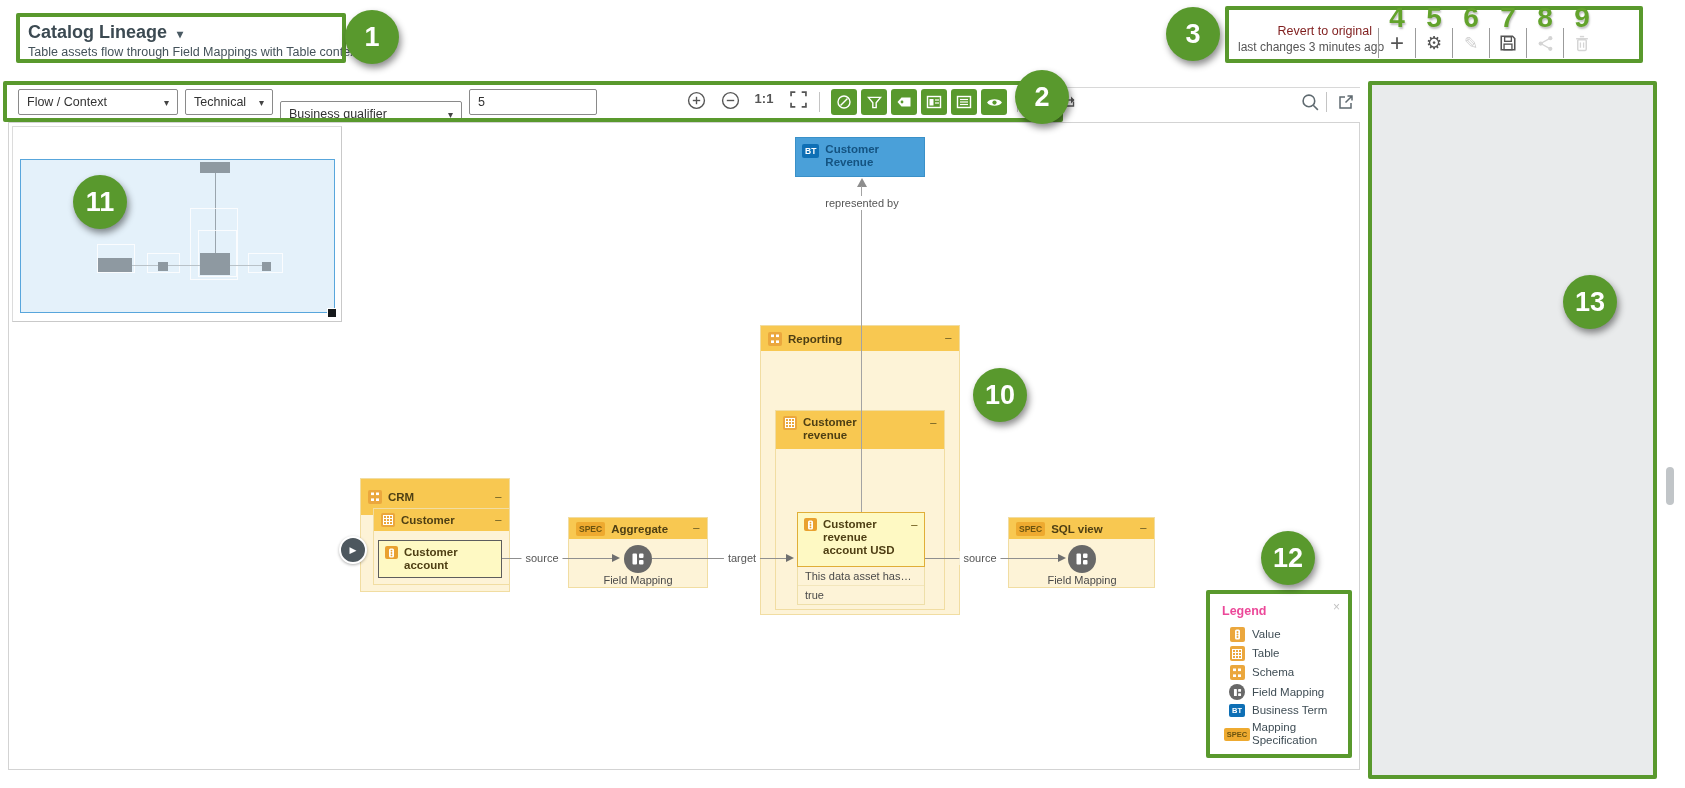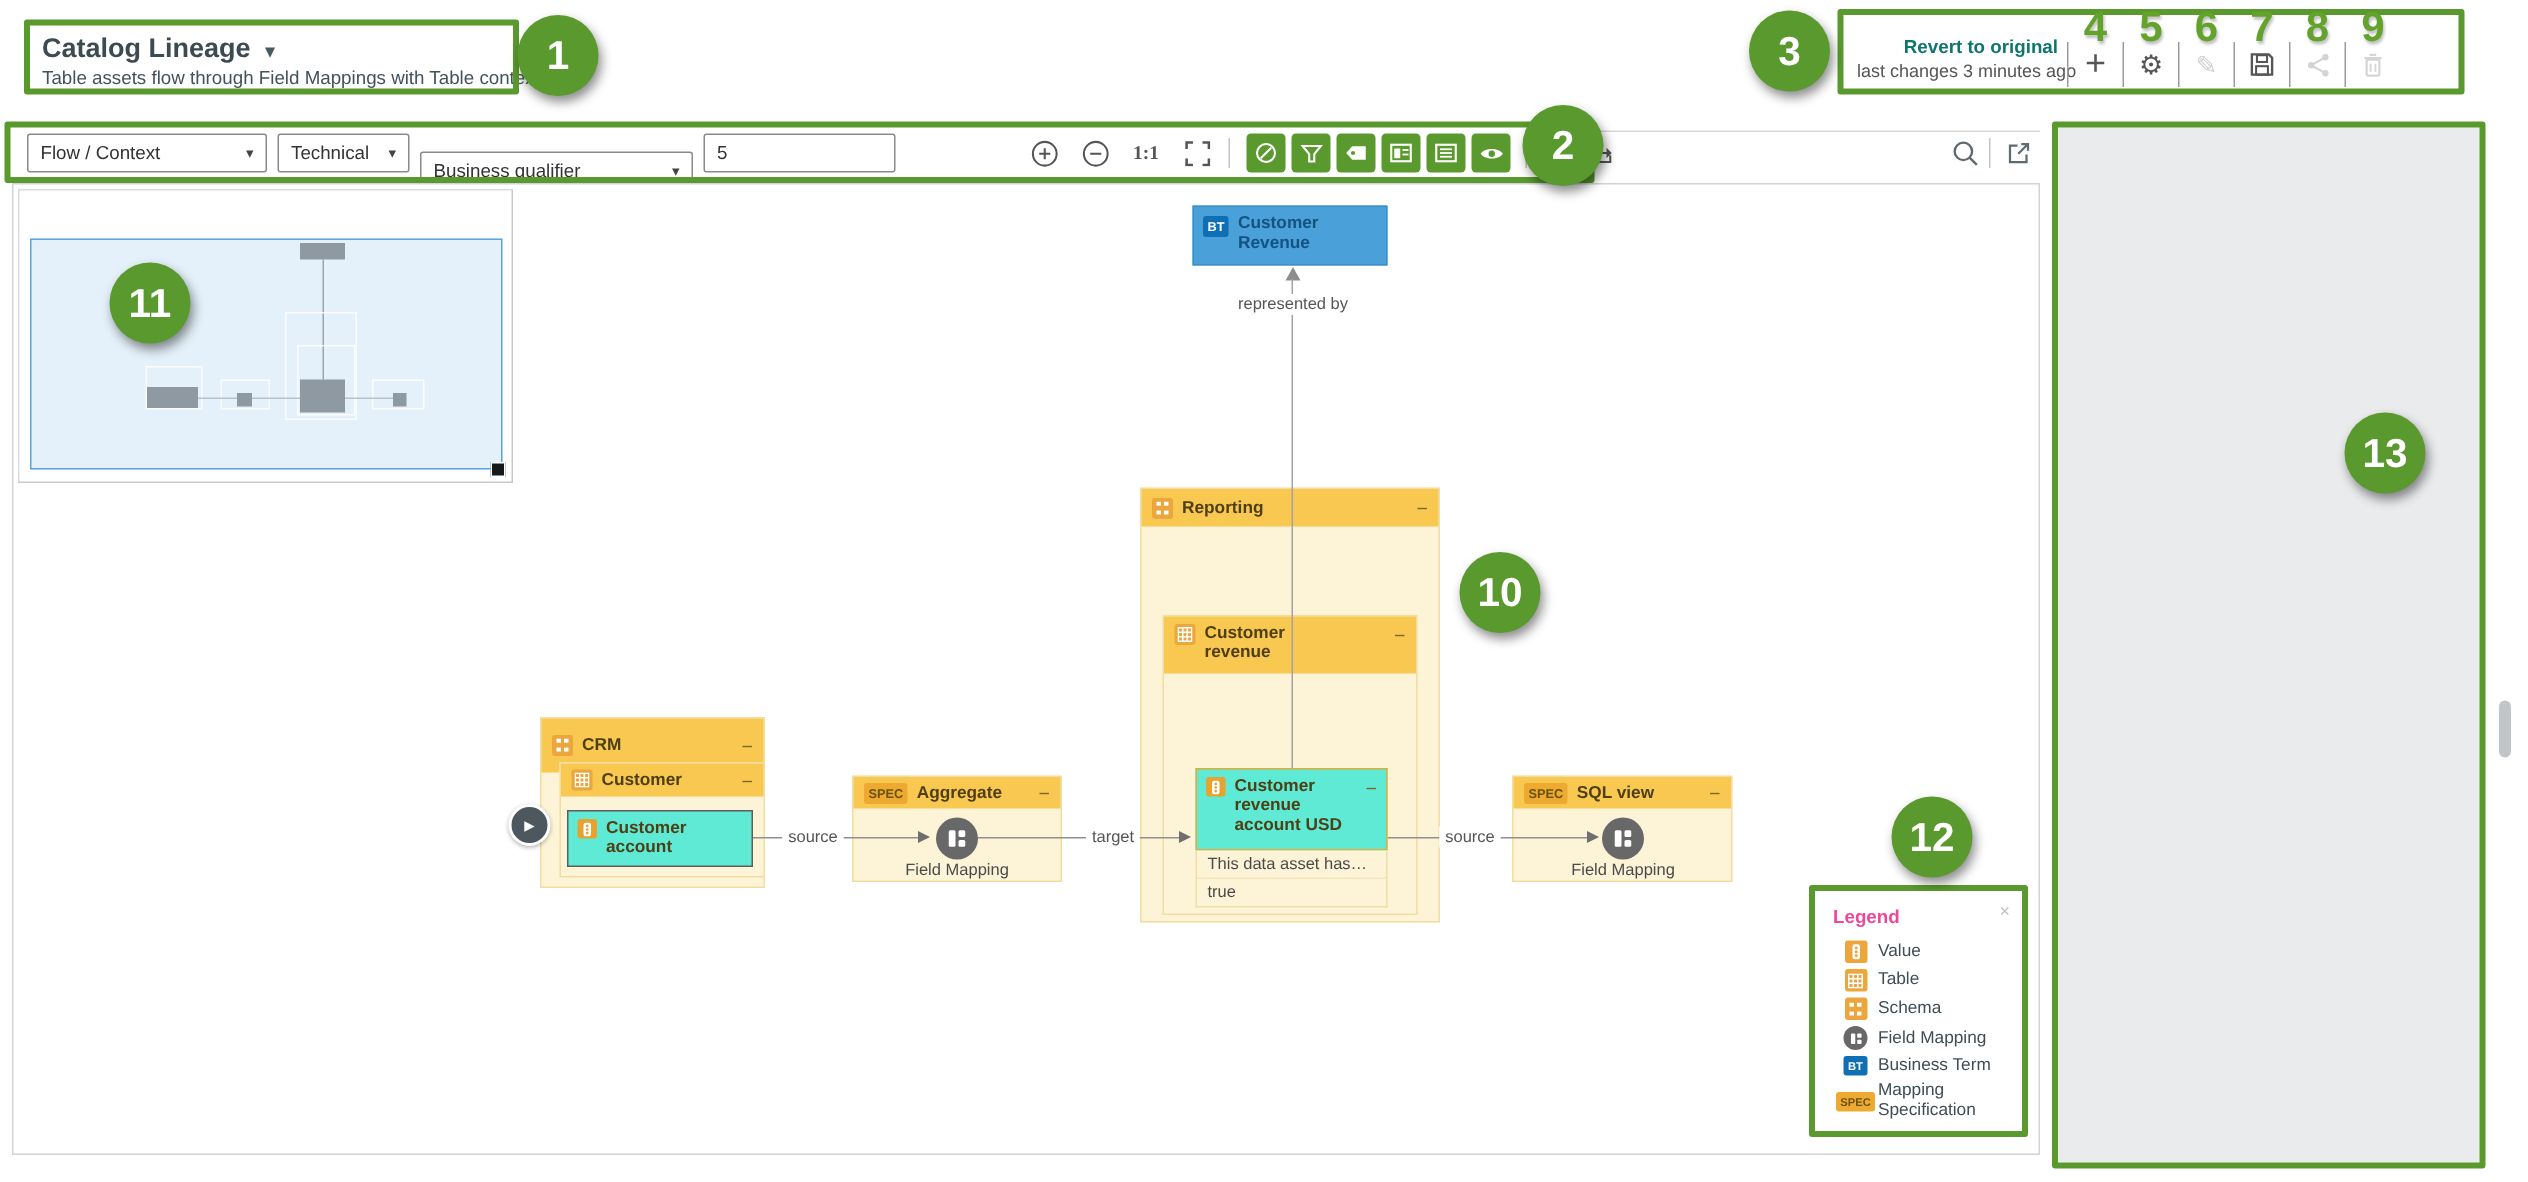--- a/index.html
+++ b/index.html
@@ -13,36 +13,36 @@
     box-shadow:2px 4px 7px rgba(0,0,0,.45); z-index:50; }
   .anno-num { position:absolute; color:#63a32c; font-size:28px; font-weight:bold; z-index:50;
     text-shadow:1px 2px 2px rgba(0,0,0,.25); transform:translateX(-50%); }
 
   
   .page-title { position:absolute; left:28px; top:22px; font-size:18px; font-weight:bold; color:#3c4a52; }
   .page-title .caret { font-size:12px; color:#4a5a63; margin-left:10px; }
   .page-subtitle { position:absolute; left:28px; top:45px; font-size:12.5px; color:#44525a; }
 
   .revert-block { position:absolute; left:1238px; top:24px; width:134px; text-align:right; }
-  .revert-title { font-size:12.5px; font-weight:bold; color:#0f766e; }
+  .revert-title { font-size:12.5px; font-weight:normal; color:#7f1d1d; }
   .revert-sub { font-size:12px; color:#555; margin-top:2px; white-space:nowrap; }
   .top-actions { position:absolute; left:1378px; top:28px; display:flex; height:30px; }
   .top-action { width:37px; display:flex; align-items:center; justify-content:center; border-left:1px solid #9b9b9b; height:30px; }
   .glyph-plus { font-size:24px; color:#555; font-weight:normal; line-height:20px; }
   .glyph-gear { font-size:18px; color:#555; }
   .glyph-pencil { font-size:17px; color:#cfcfcf; }
 
   
   .toolbar { position:absolute; left:3px; top:82px; width:1060px; height:52px; display:flex; align-items:center; }
   .tb-select { position:absolute; top:7px; height:26px; border:1px solid #8a8a8a; background:#fff; border-radius:2px;
     font-size:12.5px; color:#333; display:flex; align-items:center; padding:0 8px; justify-content:space-between; }
   .tb-select .caret { font-size:10px; color:#444; }
   .tb-input { position:absolute; top:7px; height:26px; border:1px solid #8a8a8a; border-radius:2px; font-size:12.5px; color:#333;
     padding:0 8px; font-family:"Liberation Sans",sans-serif; }
-  .tb-ic { position:absolute; top:9px; width:22px; height:22px; display:flex; align-items:center; justify-content:center;font-family:Liberation Serif, serif; }
+  .tb-ic { position:absolute; top:9px; width:22px; height:22px; display:flex; align-items:flex-start; justify-content:center; }
   .tb-ratio { font-size:13px; color:#555; font-weight:bold; }
   .tb-div { position:absolute; top:10px; width:1px; height:20px; background:#c4c4c4; }
   .tb-green { position:absolute; top:7px; width:26px; height:26px; background:#59992d; border-radius:3px;
     display:flex; align-items:center; justify-content:center; }
 
   .canvas-topline { position:absolute; left:1066px; top:87px; width:294px; height:1px; background:#d8d8d8; }
   .corner-ic { position:absolute; top:90px; width:24px; height:24px; display:flex; align-items:center; justify-content:center; }
 
   
   .canvas { position:absolute; left:8px; top:122px; width:1352px; height:648px; border:1px solid #d3d3d3; background:#fff; }
@@ -57,21 +57,21 @@
 
   
   .group { position:absolute; background:#fdf3d7; border:1px solid #f1dda2; z-index:1; }
   .group-head { position:absolute; left:0; top:0; right:0; background:#f8c851; display:flex; align-items:center; padding:0 7px;
     color:#4e3f14; font-weight:bold; font-size:11.5px; z-index:2; }
   .group-head .collapse { margin-left:auto; color:#7a6828; font-weight:normal; font-size:13px; }
   .nname { line-height:13px; }
   .icon-sq { width:14px; height:14px; border-radius:2px; background:#eba73d; display:inline-flex; align-items:center; justify-content:center;
     margin-right:6px; flex:none; }
   .spec-chip { background:#eeaa30; color:#6a5310; font-size:8.5px; font-weight:bold; border-radius:2px; padding:2px 3px; margin-right:6px; flex:none; }
-  .leaf { position:absolute; background:#5eead4; border:1px solid #e0ae37; display:flex; align-items:flex-start; padding:5px 6px; z-index:4;
+  .leaf { position:absolute; background:#fef9c3; border:1px solid #e0ae37; display:flex; align-items:flex-start; padding:5px 6px; z-index:4;
     color:#4e3f14; font-weight:bold; font-size:11.5px; }
   .leaf.selected { border:1px solid #5d5d5d; }
   .attrs { position:absolute; background:#fdf3d7; border:1px solid #eedfa9; border-top:none; z-index:4; font-size:11px; color:#4a4a4a; font-weight:normal; }
   .attrs .row { padding:3px 7px; border-bottom:1px solid #f3e6bc; }
   .attrs .row:last-child { border-bottom:none; }
 
   .bt-node { position:absolute; left:795px; top:137px; width:130px; height:40px; background:#4aa0d9; border:1px solid #3a90c8;
     display:flex; align-items:flex-start; padding:5px 6px; z-index:4; color:#145381; font-weight:bold; font-size:11.5px; }
   .bt-chip { background:#0e6fb5; color:#fff; font-size:8.5px; font-weight:bold; border-radius:2px; padding:2px 3px; margin-right:6px; margin-top:1px; flex:none; }
 

